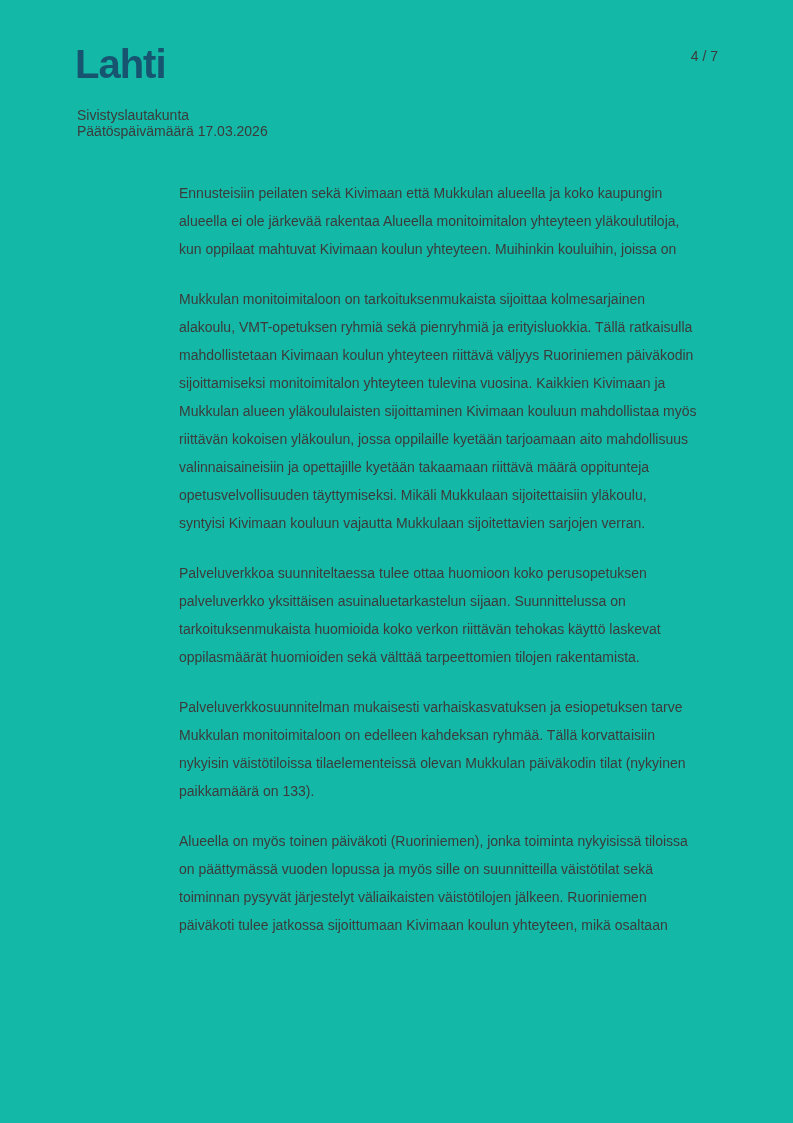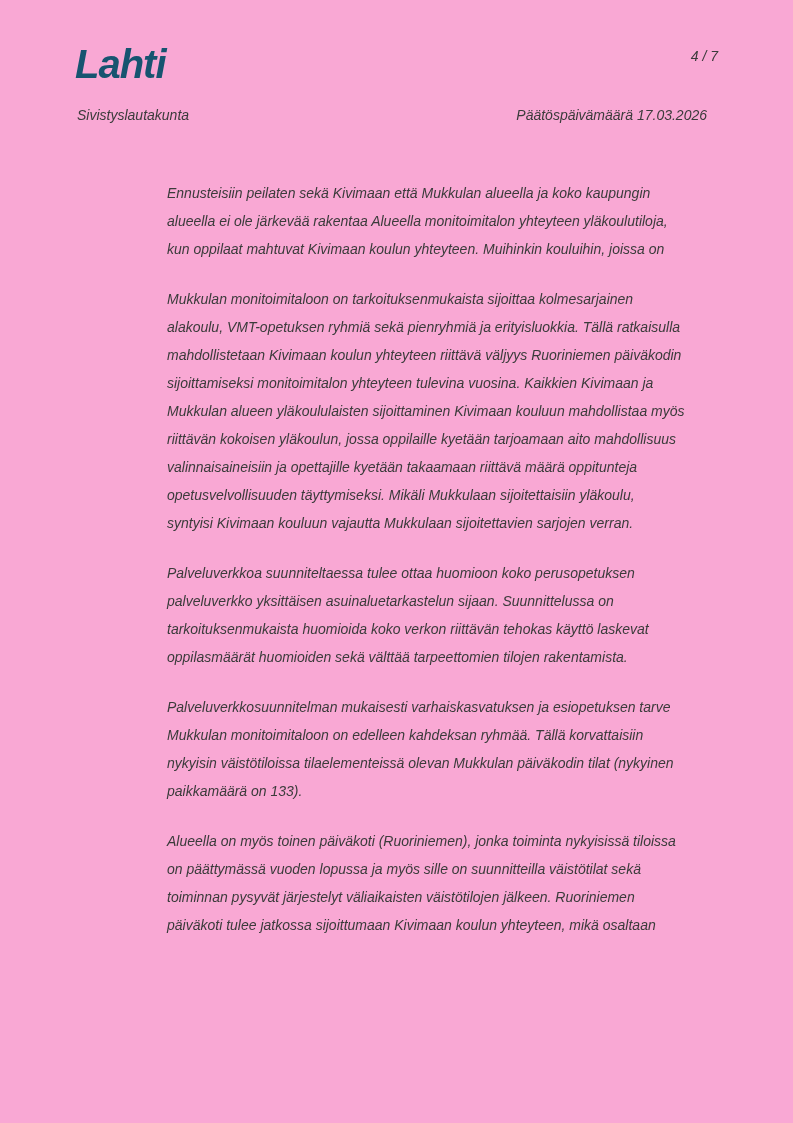--- a/index.html
+++ b/index.html
@@ -4,43 +4,43 @@
 <style>
   html, body { margin: 0; padding: 0; }
   body {
     width: 793px; height: 1123px;
     background: #ffffff;
     font-family: "Liberation Sans", "DejaVu Sans", sans-serif;
     color: #3b3b3b;
     position: relative;
     overflow: hidden;
   }
-  .page { position: absolute; inset: 0; background: #f9a8d4; font-style: italic; }
+  .page { position: absolute; inset: 0; background: #14b8a6; }
 
   .logo {
     position: absolute; left: 75px; top: 40px;
     font-size: 40px; font-weight: 800;
     letter-spacing: -1px;
     color: #175470;
     line-height: 48px;
   }
   .page-indicator {
     position: absolute; top: 48px; right: 75px;
     font-size: 14px; color: #3b3b3b;
   }
   .subheader {
     position: absolute; top: 107px; left: 77px; width: 630px;
-    display: flex; justify-content: space-between;
-    font-size: 14px; color: #3b3b3b;
+    display: flex; justify-content: flex-end;
+    font-size: 14px; color: #3b3b3b; flex-direction: column;
   }
   .content {
     position: absolute; top: 179px; left: 163px; width: 545px;
     font-size: 14px; line-height: 28px; color: #3b3b3b;
   }
-  .paragraph { margin: 0 0 22px 4px; }
+  .paragraph { margin: 0 0 22px 16px; }
   .line { white-space: nowrap; }
   .section-heading {
     font-weight: bold;
     margin: 0 0 10px 0;
     line-height: 28px;
   }
 </style>
 </head>
 <body>
 

